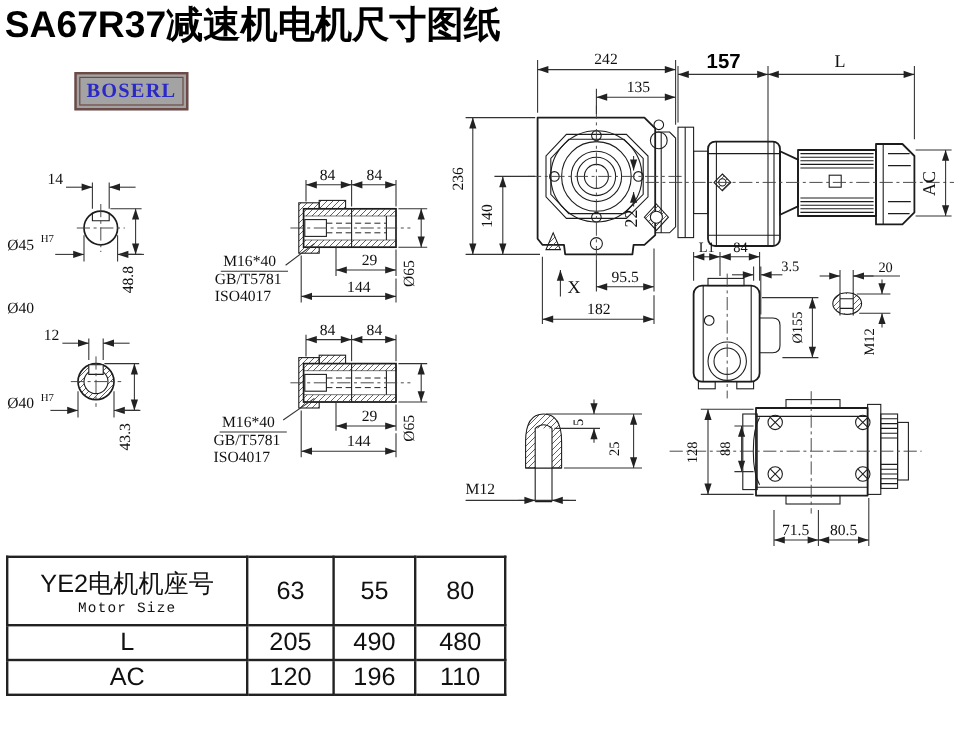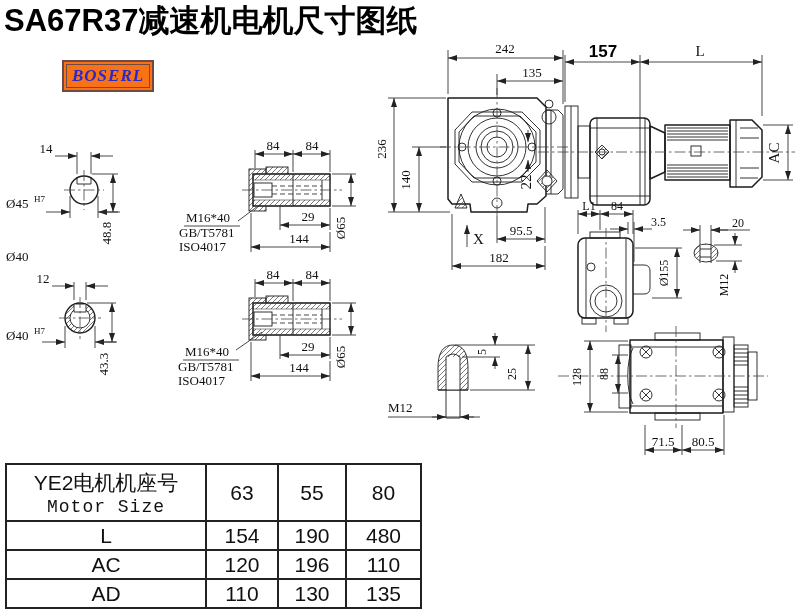--- a/index.html
+++ b/index.html
@@ -1,40 +1,40 @@
 <!DOCTYPE html>
 <html><head>
 <meta charset="utf-8">
 <style>
   html,body{margin:0;padding:0;background:#fff;}
   #stage{position:relative;width:800px;height:609px;background:#ffffff;overflow:hidden;
          font-family:"Liberation Sans",sans-serif;}
   .title{position:absolute;left:4px;top:0px;font-size:31px;font-weight:bold;color:#000;
          letter-spacing:0px;white-space:nowrap;}
-  .logo{position:absolute;left:62px;top:60px;border:2px solid #6d4a45;background:#f97316;padding:2px;font-style:italic;}
+  .logo{position:absolute;left:62px;top:60px;border:2px solid #6d4a45;background:#a3a3a3;padding:2px;}
   .logo-inner{border:1px solid #6d4a45;padding:0 5px;font-family:"Liberation Serif",serif;
         font-weight:bold;font-size:17px;color:#2b28c8;letter-spacing:1px;line-height:22px;}
   svg#draw{position:absolute;left:0;top:0;}
   svg text{font-family:"Liberation Serif",serif;font-size:13px;fill:#111;}
   svg .t12{font-size:12px;}
   svg .t15{font-size:15px;}
   svg .tb{font-family:"Liberation Sans",sans-serif;font-weight:bold;font-size:17px;fill:#000;}
   .ol{fill:none;stroke:#1c1c1c;stroke-width:1.5;stroke-linejoin:round;}
   .il{fill:none;stroke:#1c1c1c;stroke-width:0.9;}
   .dl{stroke:#333;stroke-width:0.9;fill:none;}
   .cl{stroke:#444;stroke-width:0.8;fill:none;stroke-dasharray:11 3 2.5 3;}
   .hd{fill:url(#h);stroke:#1c1c1c;stroke-width:0.9;}
   .wf{fill:#fff;stroke:#1c1c1c;stroke-width:0.9;}
   .dsh{stroke:#1c1c1c;stroke-width:0.8;fill:none;stroke-dasharray:5 3;}
   table.mt{position:absolute;left:5px;top:463px;width:415px;border-collapse:collapse;
         table-layout:fixed;background:#fff;}
   table.mt td{border:2px solid #222;text-align:center;vertical-align:middle;color:#111;
         font-size:21px;padding:0;}
   table.mt td.hdr{font-size:21px;}
-  table.mt .en{font-family:"Liberation Mono",monospace;font-size:18px;letter-spacing:1px;}
+  table.mt .en{font-family:"Liberation Mono",monospace;font-size:12px;letter-spacing:1px;}
   table.mt tr.hrow td{height:55px;}
   table.mt tr.drow td{height:27px;}
 </style>
 </head>
 <body>
 
 <div id="stage">
 
   <div class="title">SA67R37减速机电机尺寸图纸</div>
 
@@ -365,32 +365,26 @@
       <td class="hdr">
         <div>YE2电机机座号</div>
         <div class="en">Motor Size</div>
       </td>
       <td>63</td>
       <td>55</td>
       <td>80</td>
     </tr>
     <tr class="drow">
       <td>L</td>
-      <td>154</td>
-      <td>190</td>
+      <td>205</td>
+      <td>490</td>
       <td>480</td>
     </tr>
     <tr class="drow">
       <td>AC</td>
       <td>120</td>
       <td>196</td>
       <td>110</td>
     </tr>
-    <tr class="drow">
-      <td>AD</td>
-      <td>110</td>
-      <td>130</td>
-      <td>135</td>
-    </tr>
   </tbody>
     </table>
 
 </div>
 
 </body></html>

